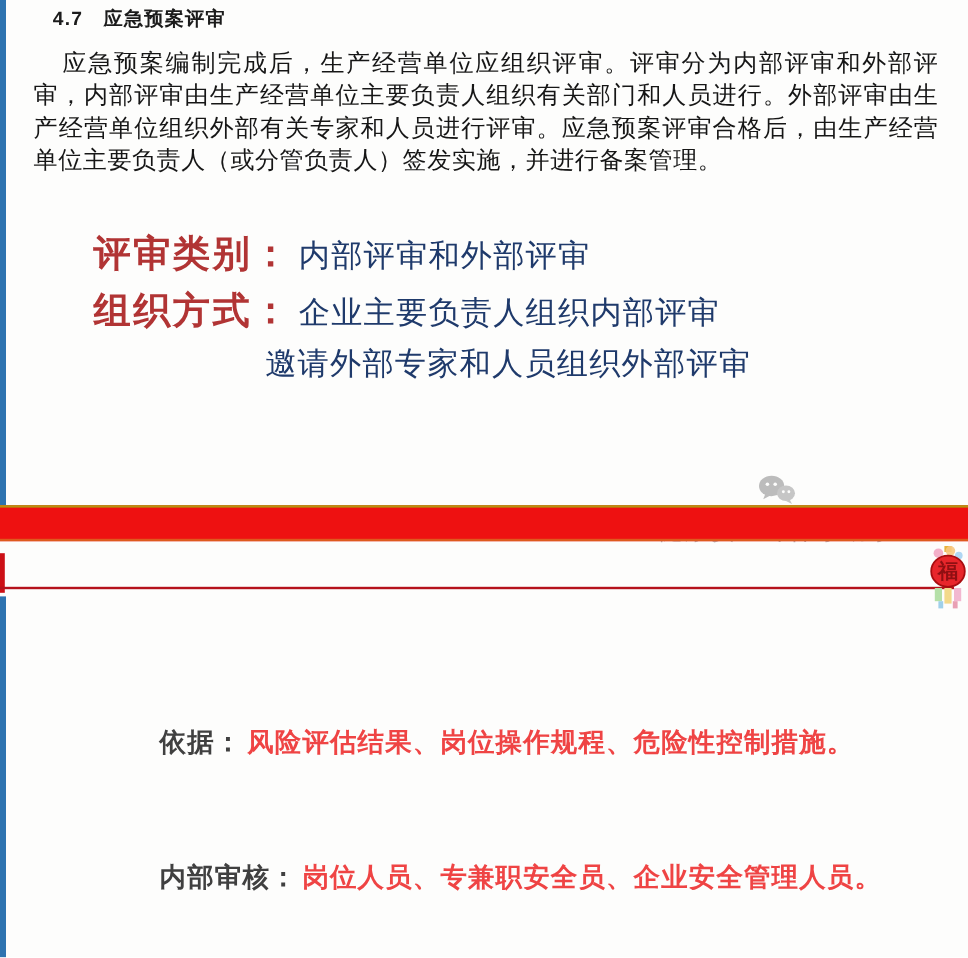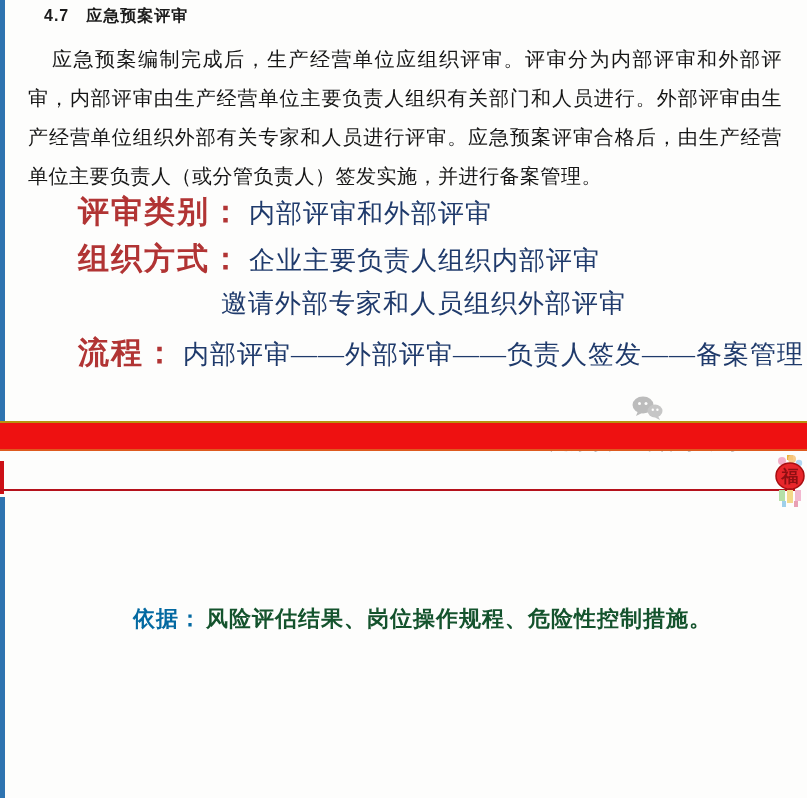--- a/index.html
+++ b/index.html
@@ -13,21 +13,21 @@
   .blue-bar.bottom{top:497px;height:301px;}
 
   
   .heading{
     position:absolute;left:44px;top:6px;color:#1b1b1b;font-weight:bold;
     font-size:16px;letter-spacing:1px;font-family:"Liberation Sans",sans-serif;
   }
   .heading .num{margin-right:17px;}
   .para{
     position:absolute;left:28px;top:40px;width:754px;margin:0;
-    font-family:"Liberation Serif",serif;font-size:20px;line-height:39px;
+    font-family:"Liberation Serif",serif;font-size:20px;line-height:27px;
     color:#161616;text-align:justify;text-indent:24px;letter-spacing:0.5px;
   }
   .mline{position:absolute;left:78px;white-space:nowrap;font-family:"Liberation Serif",serif;}
   .mline .rlabel{font-size:31px;color:#b13434;font-weight:600;letter-spacing:2px;}
   .mline .navy{font-size:26px;color:#1f3a6b;font-weight:500;margin-left:6px;letter-spacing:1px;}
   .mline.l1{top:191px;}
   .mline.l2{top:238px;}
   .mline.l3{top:286px;left:215px;}
   .mline.l4{top:332px;}
 
@@ -42,22 +42,22 @@
     background:#ee1111;border-top:2px solid #b69310;border-bottom:2px solid #de5a1e;
   }
 
   
   .red-stub{position:absolute;left:0;top:461px;width:4px;height:33px;background:#cc1016;}
   .red-line{position:absolute;left:0;top:489px;width:795px;height:2px;background:#b5121c;}
   .lantern{position:absolute;left:772px;top:454px;}
 
   .bline{position:absolute;left:133px;white-space:nowrap;
     font-family:"Liberation Sans",sans-serif;font-size:22px;font-weight:600;}
-  .bline .rlabel{color:#0369a1;letter-spacing:1px;margin-top:32px;}
-  .bline .navy{color:#14532d;margin-left:4px;letter-spacing:1px;}
+  .bline .rlabel{color:#404040;letter-spacing:1px;margin-top:32px;}
+  .bline .navy{color:#ef4444;margin-left:4px;letter-spacing:1px;}
   .bline.b1{top:604px;}
   .bline.b2{top:644px;}
   .bline.b3{top:681px;left:196px;}
   .bline.b4{top:716px;}
 </style>
 </head>
 <body>
 
 <div class="screen">
 
@@ -71,23 +71,20 @@
   <p class="para">应急预案编制完成后，生产经营单位应组织评审。评审分为内部评审和外部评审，内部评审由生产经营单位主要负责人组织有关部门和人员进行。外部评审由生产经营单位组织外部有关专家和人员进行评审。应急预案评审合格后，由生产经营单位主要负责人（或分管负责人）签发实施，并进行备案管理。</p>
 
   <div class="mline l1">
     <span class="rlabel">评审类别：</span><span class="navy">内部评审和外部评审</span>
   </div>
   <div class="mline l3">
     <span class="navy">邀请外部专家和人员组织外部评审</span>
   </div>
   <div class="mline l2">
     <span class="rlabel">组织方式：</span><span class="navy">企业主要负责人组织内部评审</span>
-  </div>
-  <div class="mline l4">
-    <span class="rlabel">流程：</span><span class="navy">内部评审——外部评审——负责人签发——备案管理</span>
   </div>
 
   <div class="watermark">
     <span style="display:inline-flex;">
       <svg width="31" height="26" viewBox="0 0 31 26">
         <ellipse cx="11" cy="10" rx="10.5" ry="8.5" fill="#bcbcbc"></ellipse>
         <path d="M6 16 L4 21 L10 18 Z" fill="#bcbcbc"></path>
         <circle cx="7.5" cy="8.5" r="1.5" fill="#fdfdfc"></circle>
         <circle cx="14" cy="8.5" r="1.5" fill="#fdfdfc"></circle>
         <ellipse cx="23" cy="16" rx="7.5" ry="6.5" fill="#c6c6c6"></ellipse>
@@ -117,14 +114,17 @@
       <rect x="15" y="36" width="6" height="13" fill="#f3d98b"></rect>
       <rect x="23" y="36" width="6" height="11" fill="#f2b8d0"></rect>
       <rect x="10" y="47" width="4" height="6" fill="#9fd0ea"></rect>
       <rect x="22" y="47" width="4" height="6" fill="#e9a0b4"></rect>
     </svg>
   </span>
 
   <div class="bline b1">
     <span class="rlabel">依据：</span><span class="navy">风险评估结果、岗位操作规程、危险性控制措施。</span>
   </div>
+  <div class="bline b4">
+    <span class="rlabel">内部审核：</span><span class="navy">岗位人员、专兼职安全员、企业安全管理人员。</span>
+  </div>
 
 </div>
 
 </body></html>

